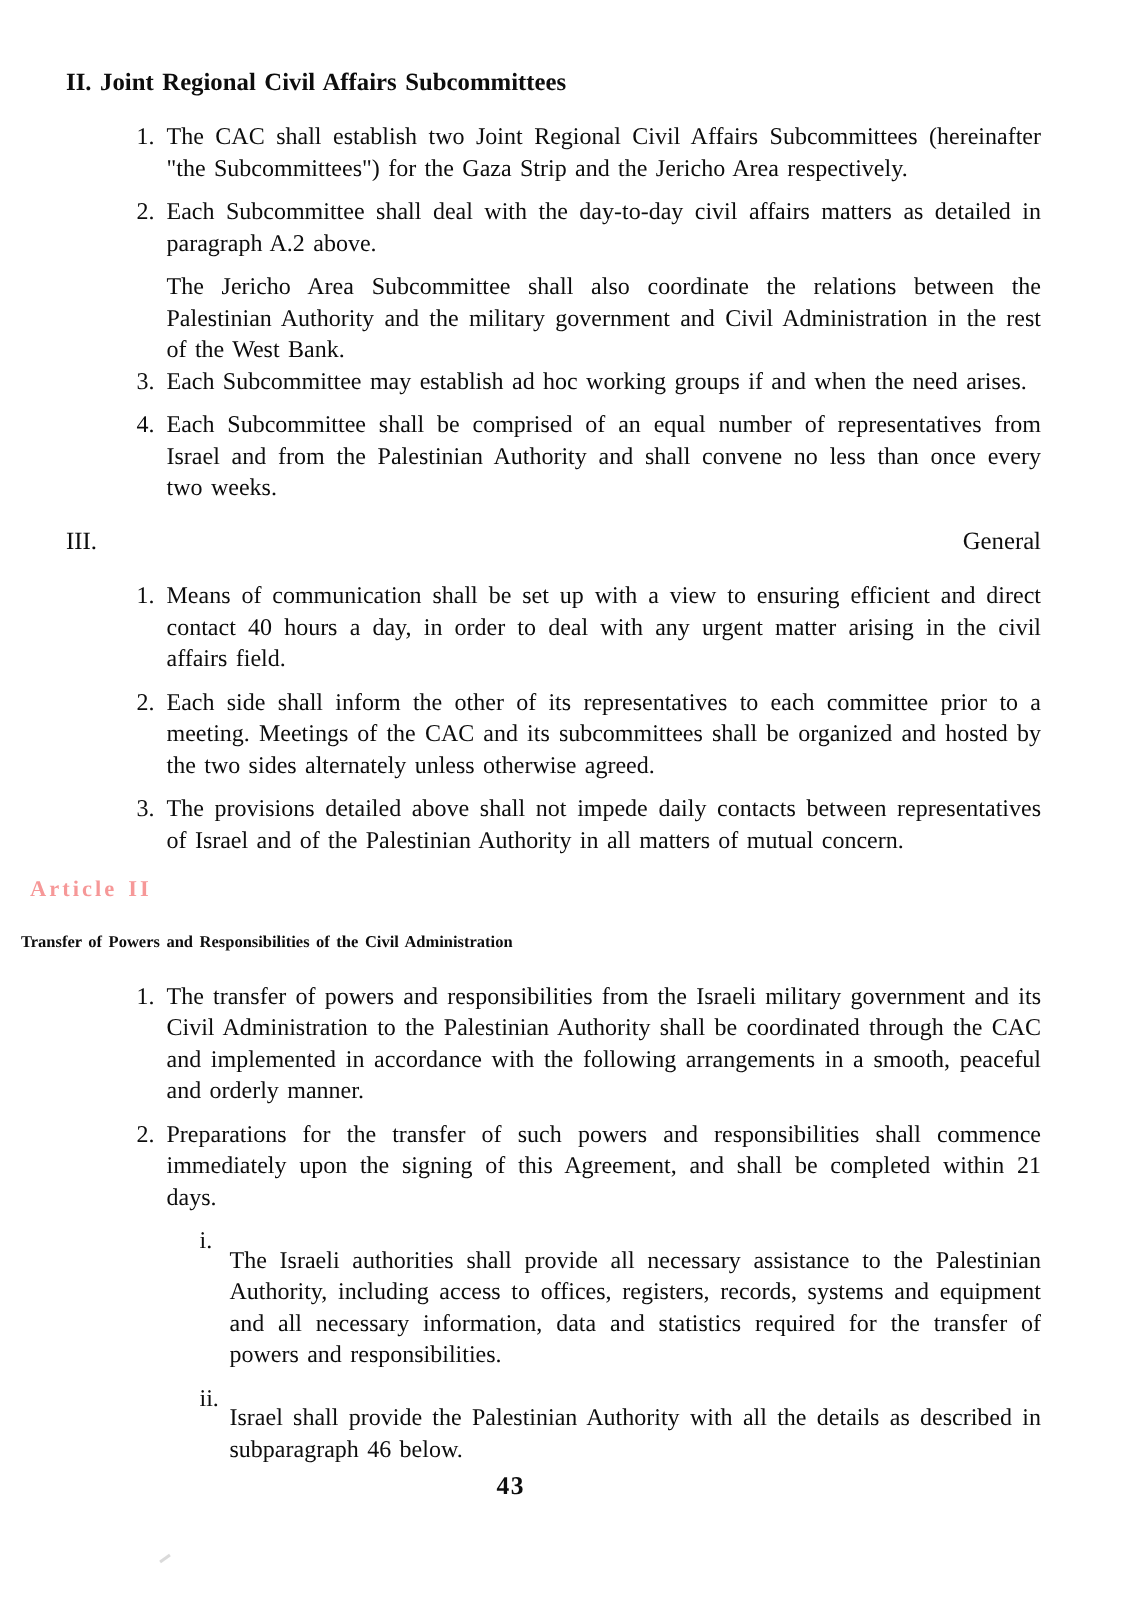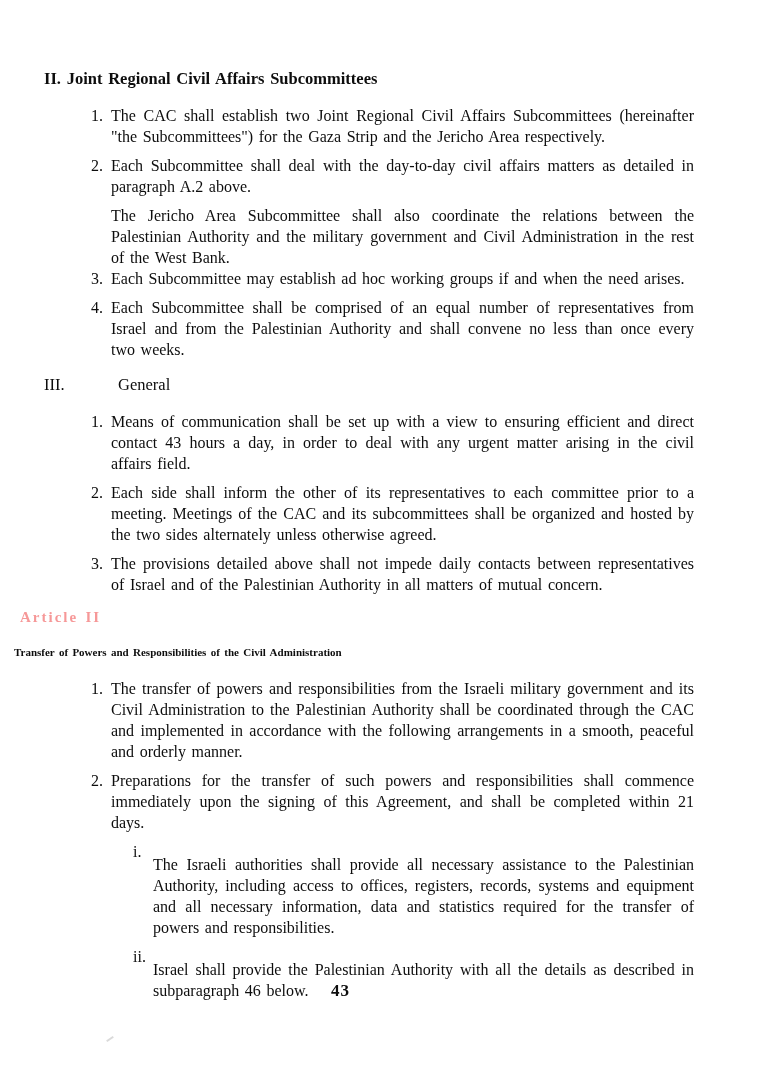--- a/index.html
+++ b/index.html
@@ -11,21 +11,21 @@
     width: 758px;
     height: 1078px;
     position: relative;
     font-family: "Liberation Serif", serif;
     color: #0d0d0d;
     overflow: hidden;
   }
   .doc {
     position: absolute;
     left: 44px;
-    top: 68px;
+    top: 44px;
     width: 650px;
     font-size: 16px;
     line-height: 21px;
     word-spacing: 0.10em;
   }
   .sec-heading {
     font-weight: bold;
     font-size: 16.5px;
     margin: 0 0 16px 0;
   }
@@ -41,20 +41,21 @@
     flex: 1;
   }
   .cont {
     margin: 8px 0 0 67px;
     text-align: justify;
   }
   .heading-row {
     display: flex;
     font-size: 16.5px;
     margin: 14px 0 16px 0;
+    justify-content: space-between;
   }
   .heading-row .numeral {
     flex: 0 0 74px;
   }
   .faded-heading {
     margin: 12px 0 14px -24px;
     font-size: 15px;
     color: #ef4444;
     opacity: 0.55;
     letter-spacing: 2px;
@@ -129,21 +130,21 @@
   </div>
 
   <div>
     <div class="heading-row">
       <span class="numeral">III.</span>
       <span>General</span>
     </div>
 
     <div class="item">
       <span class="num">1.</span>
-      <span class="txt">Means of communication shall be set up with a view to ensuring efficient and direct contact 43 hours a day, in order to deal with any urgent matter arising in the civil affairs field.</span>
+      <span class="txt">Means of communication shall be set up with a view to ensuring efficient and direct contact 40 hours a day, in order to deal with any urgent matter arising in the civil affairs field.</span>
     </div>
 
     <div class="item">
       <span class="num">2.</span>
       <span class="txt">Each side shall inform the other of its representatives to each committee prior to a meeting. Meetings of the CAC and its subcommittees shall be organized and hosted by the two sides alternately unless otherwise agreed.</span>
     </div>
 
     <div class="item">
       <span class="num">3.</span>
       <span class="txt">The provisions detailed above shall not impede daily contacts between representatives of Israel and of the Palestinian Authority in all matters of mutual concern.</span>

